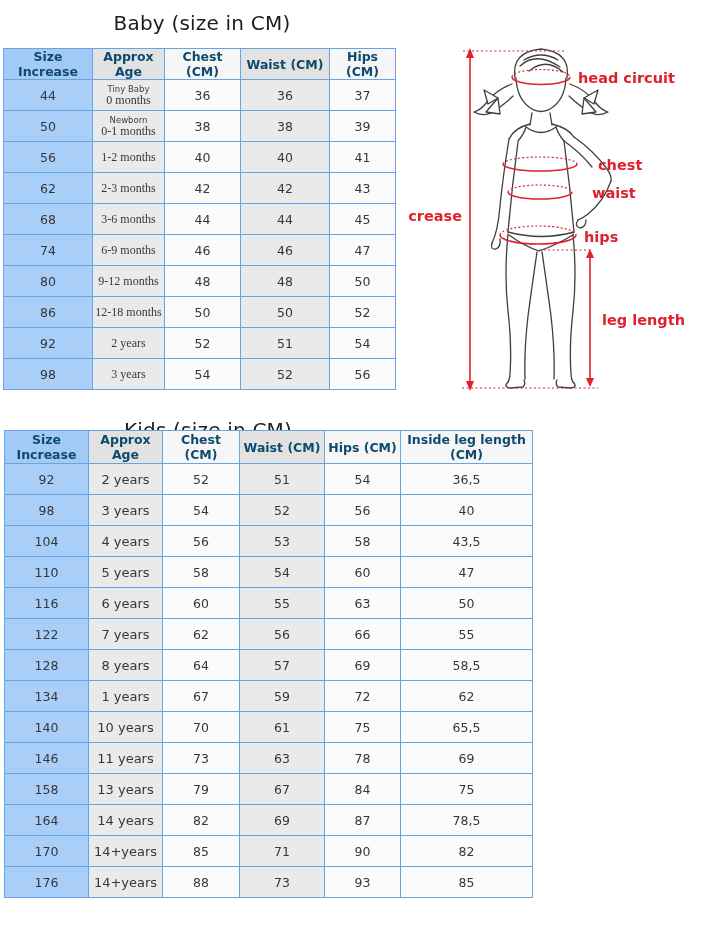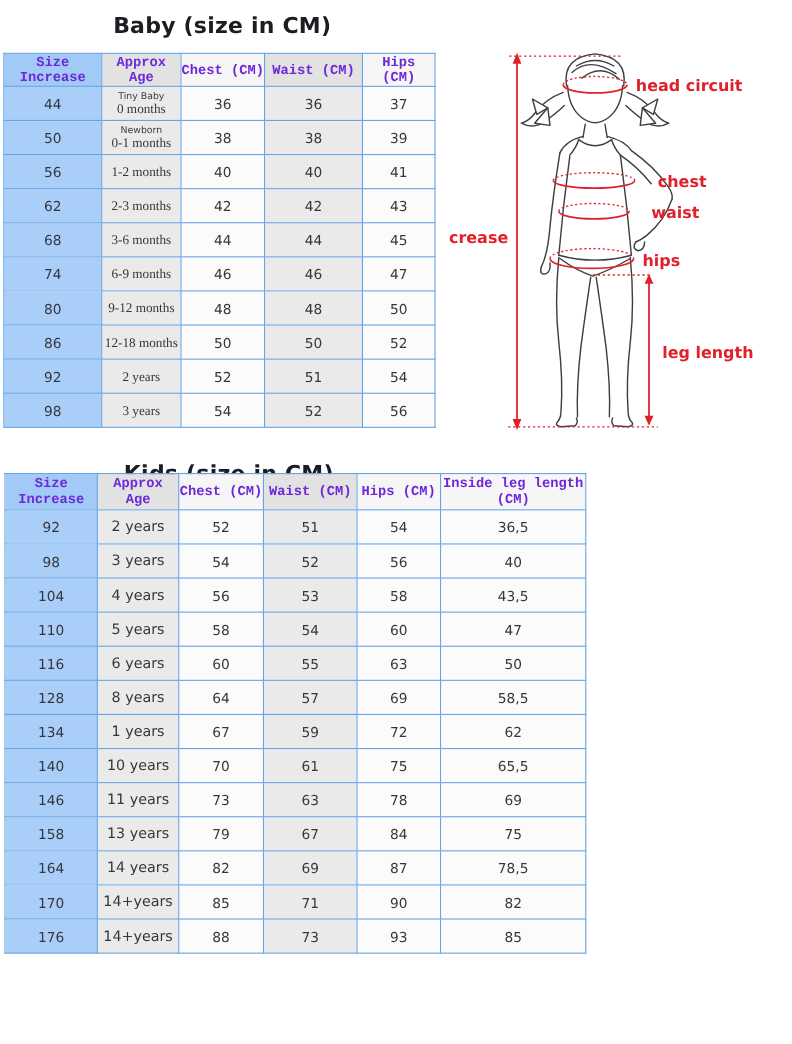--- a/index.html
+++ b/index.html
@@ -3,35 +3,35 @@
 <meta charset="utf-8">
 <style>
   html,body { margin:0; padding:0; }
   body {
     width:720px; height:949px; position:relative; overflow:hidden;
     background:#ffffff;
     font-family:"DejaVu Sans","Liberation Sans",sans-serif;
     -webkit-font-smoothing:antialiased;
   }
   .section-title {
-    position:absolute; font-weight:700; font-size:20px; color:#1c1c21;
+    position:absolute; font-weight:400; font-size:20px; color:#1c1c21;
     text-align:center; letter-spacing:.2px;
   }
   #baby-title { left:0; top:11px; width:404px; }
   #kids-title  { left:0; top:418px; width:416px; }
 
   table { position:absolute; border-collapse:collapse; table-layout:fixed; }
   #baby-table { left:3px;  top:48px;  width:392px; }
   #kids-table { left:4px;  top:430px; width:528px; }
 
   th, td {
     border:1px solid #66a4e4; text-align:center; vertical-align:middle;
     padding:0; color:#36363e; font-size:12.5px; overflow:hidden;
   }
-  th { font-weight:700; color:#6d28d9; font-size:12.5px;font-family:Liberation Mono, monospace; }
+  th { font-weight:700; color:#0c4a6e; font-size:12.5px; }
   #baby-table th { height:29px; }
   #baby-table td { height:30px; }
   #kids-table th { height:32px; }
   #kids-table td { height:30px; }
   #kids-table td { font-size:12.5px; }
   #kids-table td.c1 { font-size:13px; }
 
   
   td.c0 { background:#a9cef7; }
   th.c0 { background:#a2caf6; }
@@ -223,20 +223,28 @@
       </tr>
       <tr>
         <td class="c0">116</td>
         <td class="c1">6 years</td>
         <td class="c2">60</td>
         <td class="c3">55</td>
         <td class="c4">63</td>
         <td class="c5">50</td>
       </tr>
       <tr>
+        <td class="c0">122</td>
+        <td class="c1">7 years</td>
+        <td class="c2">62</td>
+        <td class="c3">56</td>
+        <td class="c4">66</td>
+        <td class="c5">55</td>
+      </tr>
+      <tr>
         <td class="c0">128</td>
         <td class="c1">8 years</td>
         <td class="c2">64</td>
         <td class="c3">57</td>
         <td class="c4">69</td>
         <td class="c5">58,5</td>
       </tr>
       <tr>
         <td class="c0">134</td>
         <td class="c1">1 years</td>

